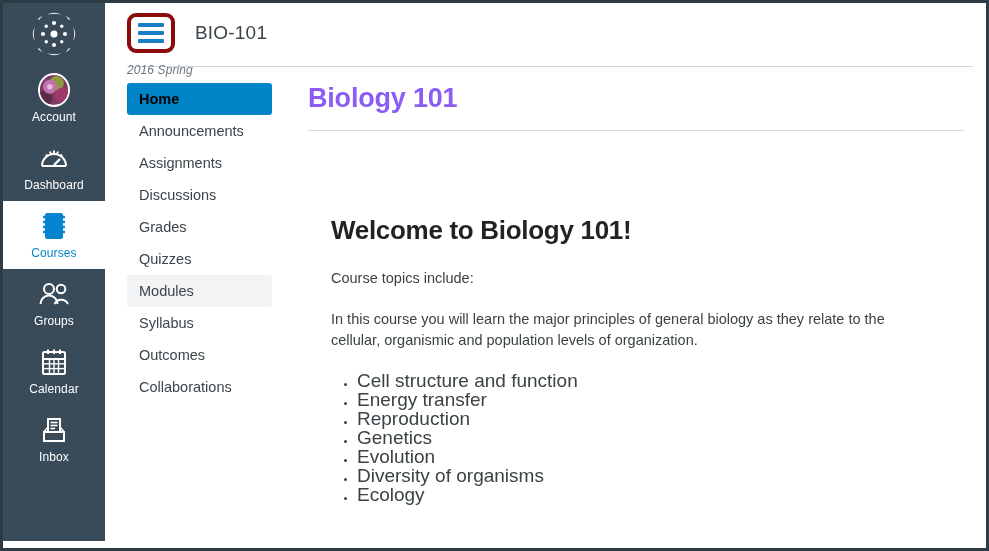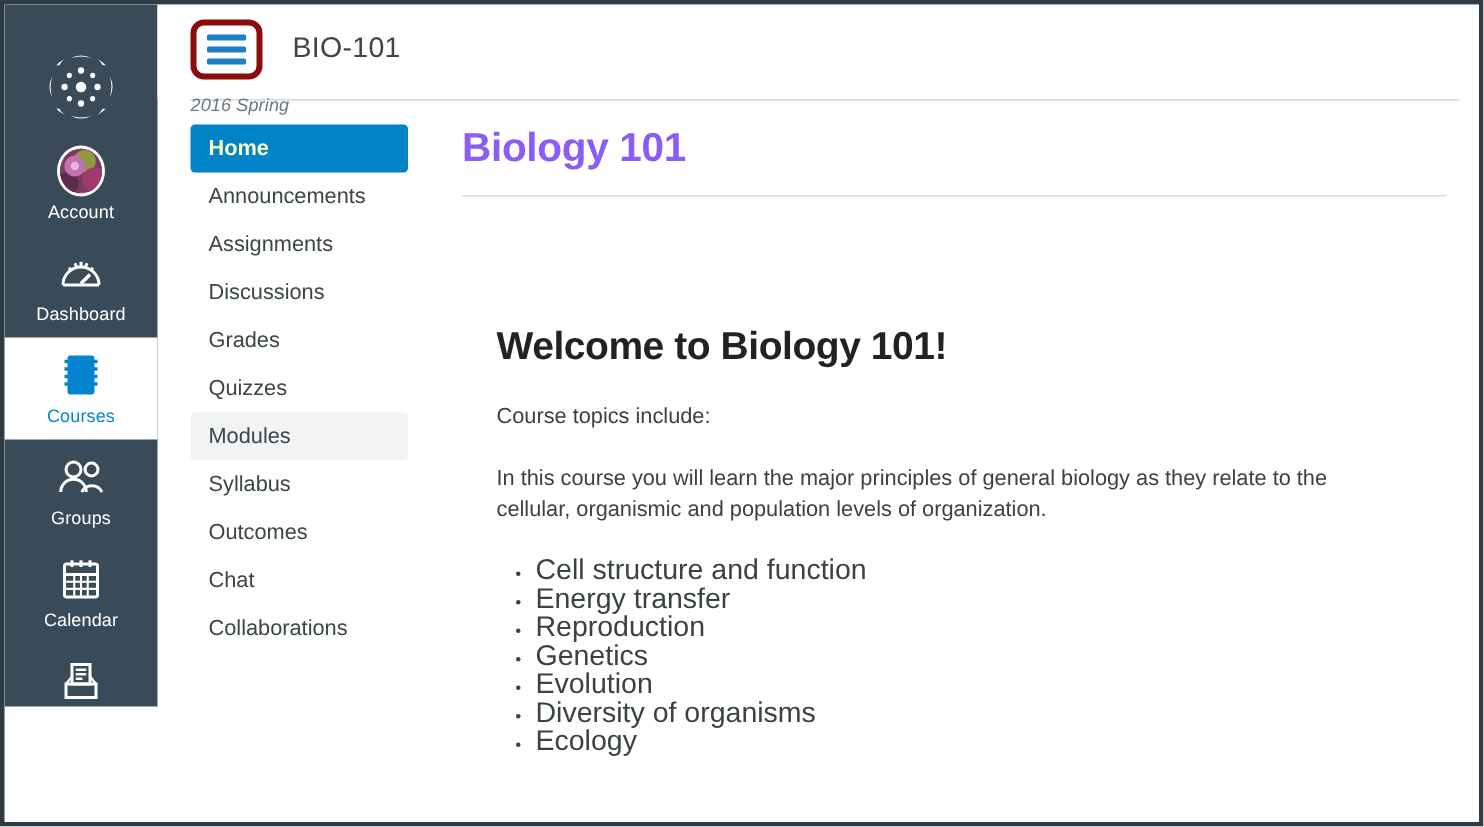--- a/index.html
+++ b/index.html
@@ -20,23 +20,23 @@
     background: #ffffff;
     border: 3px solid #2d3b45;
     overflow: hidden;
   }
 
   
   #global-nav {
     position: absolute;
     left: 0; top: 0;
     width: 102px;
-    height: 468px;
+    height: 538px;
     background: #394b59;
-    padding-top: 24px;
+    padding-top: 0;
   }
 
   .gnav-logo {
     width: 102px;
     height: 62px;
     display: flex;
     align-items: center;
     justify-content: center;
   }
   .canvas-logo { width: 50px; height: 50px; display:block; }
@@ -156,21 +156,21 @@
     width: 145px;
     font-size: 14.5px;
     color: #3c4549;
     text-decoration: none;
     border-radius: 3px;
     cursor: pointer;
     line-height: 18px;
   }
   .cnav-link.active {
     background: #0084c8;
-    color: #fef9c3;
+    color: #000000;
     font-weight: bold;
   }
   .cnav-link.hovered {
     background: #f2f3f4;
   }
 
   
   #content {
     position: absolute;
     left: 305px; top: 80px;
@@ -385,23 +385,20 @@
       <li>
           <a class="cnav-link hovered" href="#">Modules</a>
         </li>
       <li>
           <a class="cnav-link" href="#">Syllabus</a>
         </li>
       <li>
           <a class="cnav-link" href="#">Outcomes</a>
         </li>
       <li>
-          <a class="cnav-link" href="#">Chat</a>
-        </li>
-      <li>
           <a class="cnav-link" href="#">Collaborations</a>
         </li>
     </ul>
   </nav>
 
   <main id="content">
     <h1 id="page-title">Biology 101</h1>
     <div id="title-rule"></div>
 
     <div id="wiki-body">

